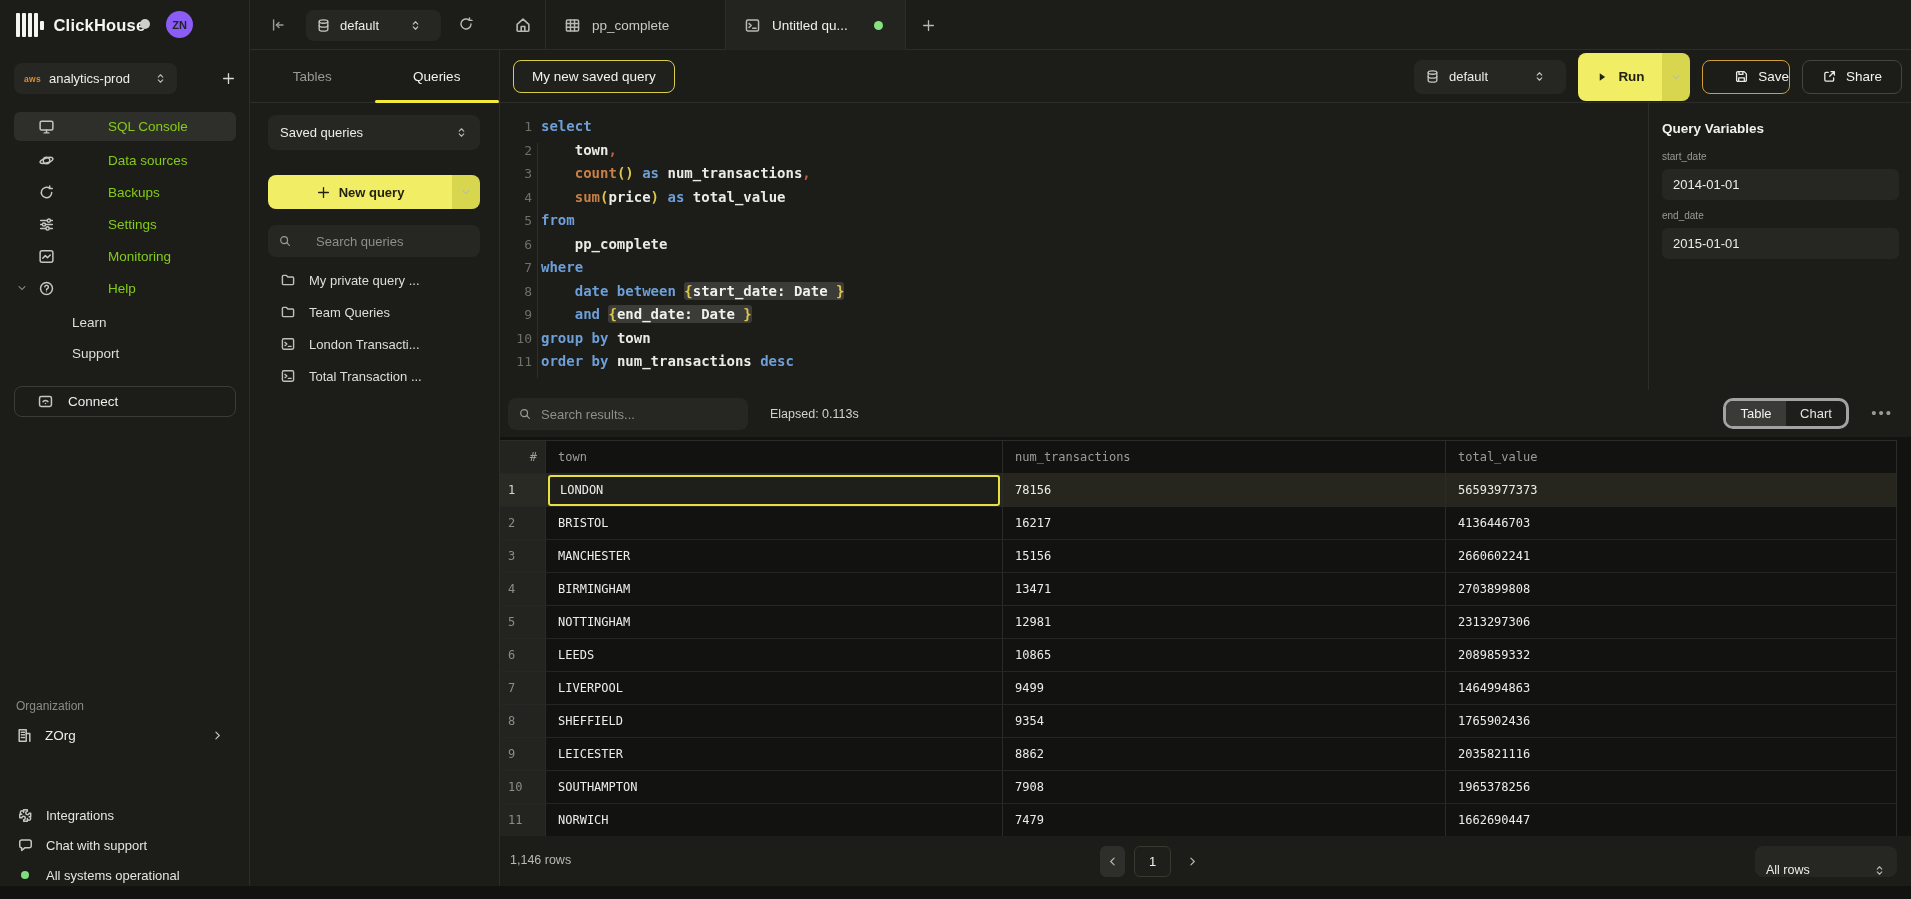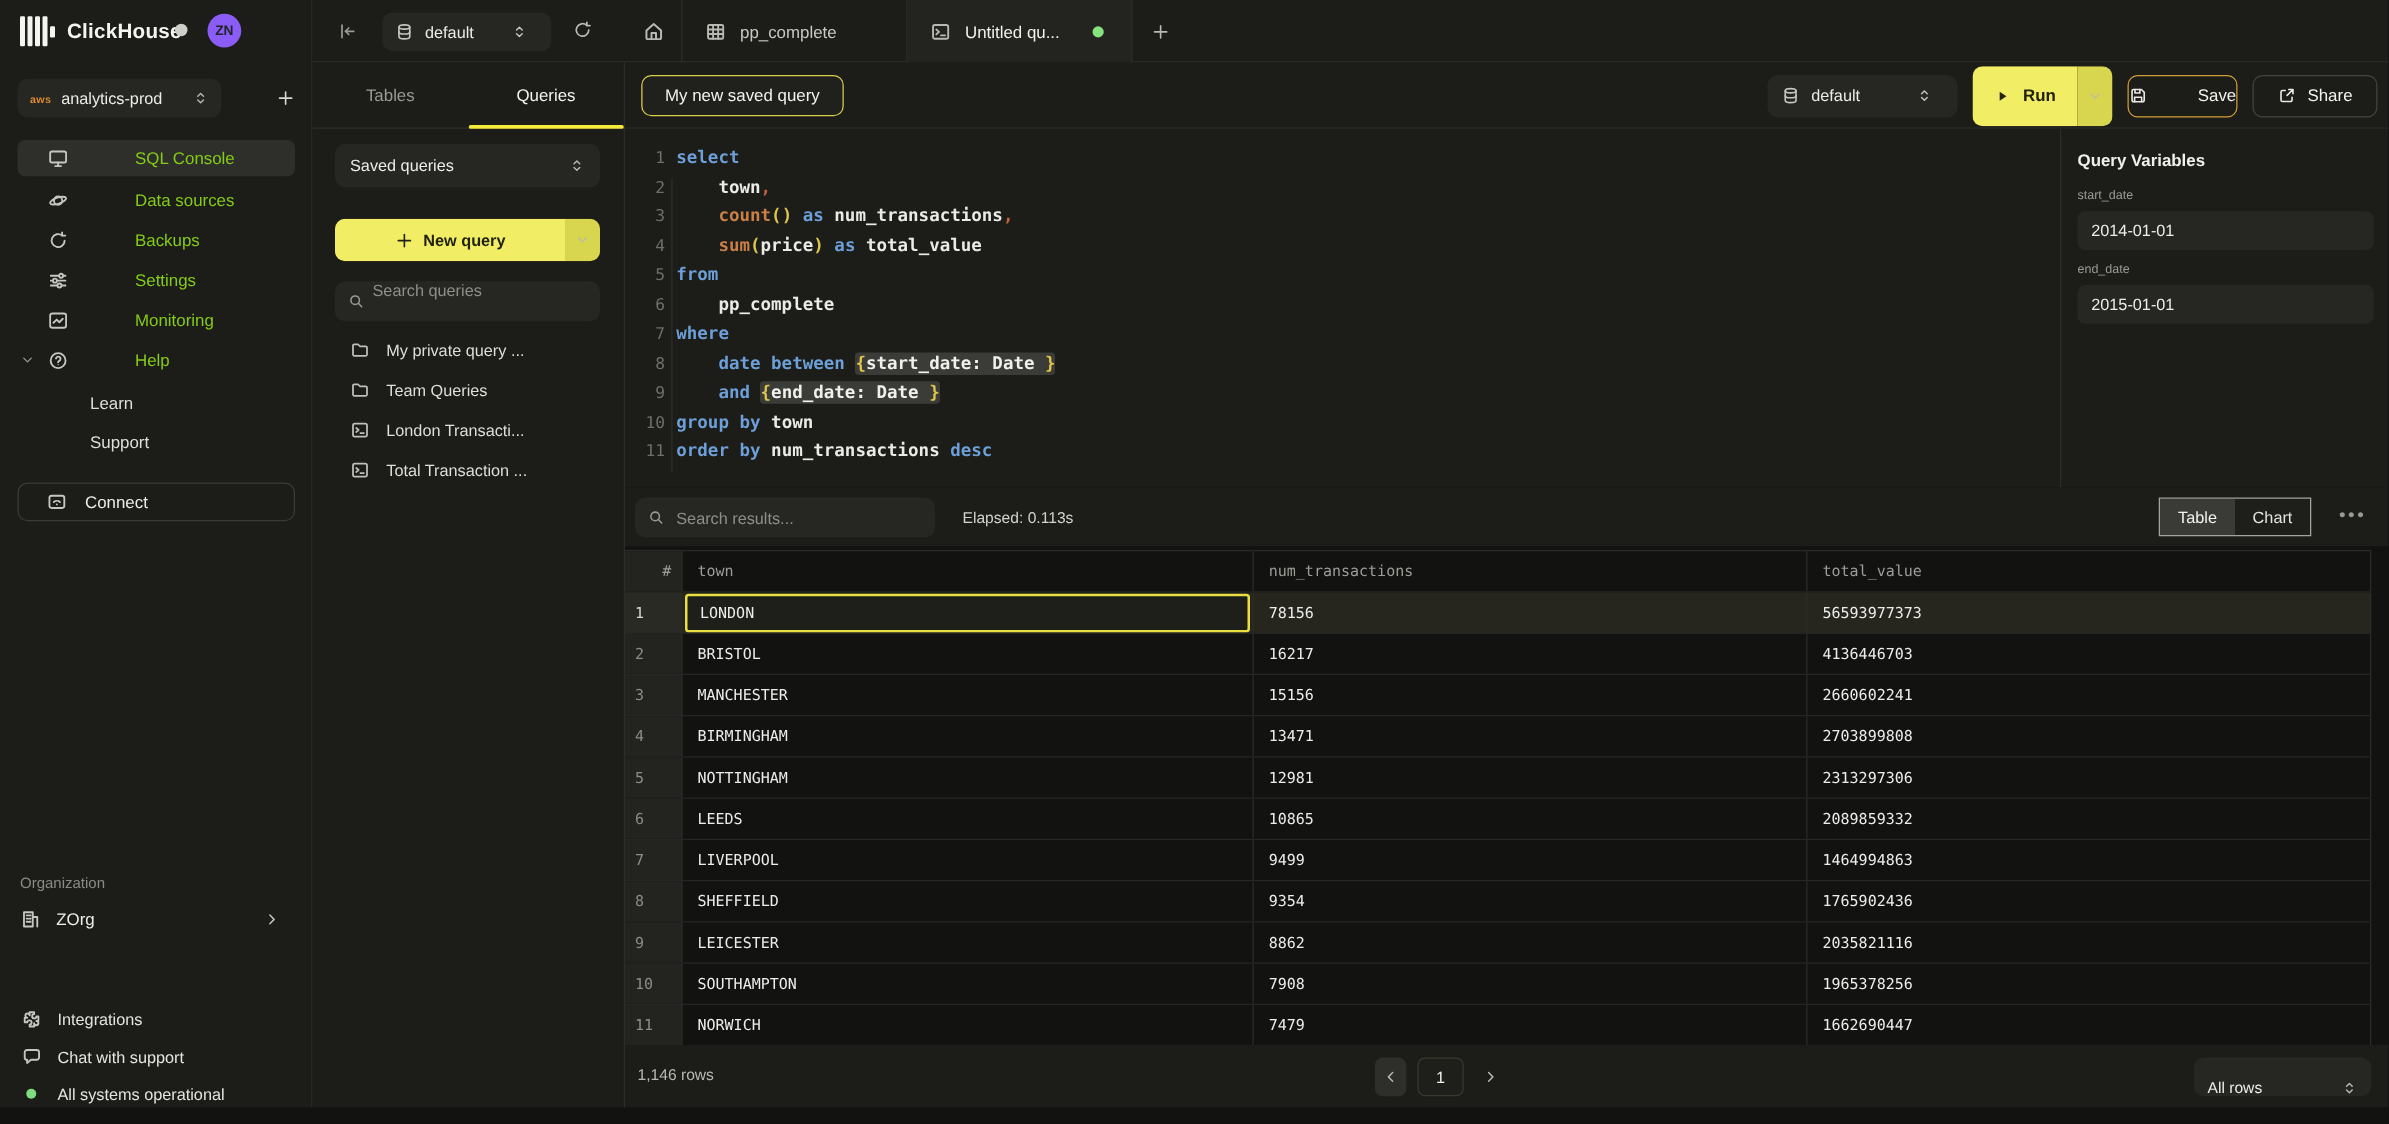--- a/index.html
+++ b/index.html
@@ -66,40 +66,40 @@
   .qp-tabs { position:relative; height:53px; border-bottom:1px solid #2c2c29; display:flex; }
   .qp-tab { flex:1; display:flex; align-items:center; justify-content:center; font-size:13.5px; color:#9a9a95; cursor:pointer; position:relative; }
   .qp-tab.active { color:#f2f2ef; }
   .qp-tab.active::after { content:""; position:absolute; left:0; right:0; bottom:-1px; height:3px; background:#f3ea3a; border-radius:2px; }
   .saved-select { position:absolute; left:18px; top:65px; width:212px; height:35px; background:#262622; border-radius:8px; display:flex; align-items:center; padding:0 12px; cursor:pointer; }
   .saved-select-label { flex:1; font-size:13px; color:#ececea; }
   .newquery-btn { position:absolute; left:18px; top:125px; width:212px; height:34px; border-radius:8px; overflow:hidden; display:flex; cursor:pointer; }
   .nq-main { flex:1; background:#f1ee66; color:#22220e; display:flex; align-items:center; justify-content:center; font-size:13px; font-weight:600; gap:8px; }
   .nq-main .icon { color:#22220e; }
   .nq-caret { width:28px; background:#d8d54e; display:flex; align-items:center; justify-content:center; color:#6b6a1e; }
-  .qsearch { position:absolute; left:18px; top:175px; width:212px; height:32px; background:#262622; border-radius:8px; display:flex; padding:0 10px; gap:6px; }
+  .qsearch { position:absolute; left:18px; top:175px; width:212px; height:32px; background:#262622; border-radius:8px; display:flex; align-items:center; padding:0 10px; gap:24px; }
   .qsearch .icon { color:#9a9a95; }
   .qsearch-ph { font-size:13px; color:#8f8f8a; }
   #query-list { position:absolute; left:18px; top:214px; width:212px; }
   .qitem { height:32px; display:flex; align-items:center; gap:13px; padding-left:12px; cursor:pointer; border-radius:6px; }
   .qitem .icon { color:#c0c0bb; }
   .qitem-label { font-size:13px; color:#dededa; white-space:nowrap; }
 
   
   .actionrow { position:absolute; left:500px; top:50px; width:1411px; height:53px; background:#1c1c19; border-bottom:1px solid #2c2c29; }
   .saved-pill { position:absolute; left:13px; top:10px; height:33px; padding:0 18px; display:flex; align-items:center; background:#20201d; border:1.5px solid #d9ce49; border-radius:8px; font-size:13.5px; color:#f2f2ef; cursor:pointer; }
   .ar-right { position:absolute; right:9px; top:9px; height:35px; display:flex; align-items:center; gap:12px; }
   .ar-db { width:152px; height:34px; background:#262622; border-radius:8px; display:flex; align-items:center; padding:0 11px; cursor:pointer; }
   .ar-db .icon { margin-right:9px; color:#c6c6c1; }
   .ar-db-label { flex:1; font-size:13px; color:#ececea; }
   .run-btn { height:48px; border-radius:8px; overflow:hidden; display:flex; cursor:pointer; }
   .run-main { width:84px; background:#f1ee66; display:flex; align-items:center; justify-content:center; gap:9px; color:#22220e; font-size:13.5px; font-weight:600; }
   .run-main .icon { color:#22220e; }
   .run-caret { width:28px; background:#d8d54e; display:flex; align-items:center; justify-content:center; color:#6b6a1e; }
-  .save-btn { width:88px; height:34px; border:1.5px solid #cf9d39; border-radius:8px; display:flex; align-items:center; justify-content:space-between; gap:9px; font-size:13.5px; color:#f2f2ef; cursor:pointer; }
+  .save-btn { width:88px; height:34px; border:1.5px solid #cf9d39; border-radius:8px; display:flex; align-items:center; justify-content:flex-end; gap:9px; font-size:13.5px; color:#f2f2ef; cursor:pointer; }
   .share-btn { width:100px; height:34px; border:1px solid #45453f; border-radius:8px; display:flex; align-items:center; justify-content:center; gap:9px; font-size:13.5px; color:#f2f2ef; cursor:pointer; }
   .save-btn .icon, .share-btn .icon { color:#e8e8e4; }
 
   
   .editor { position:absolute; left:500px; top:103px; width:1148px; height:287px; background:#1c1c19; font-family:"DejaVu Sans Mono", monospace; }
   #line-numbers { position:absolute; left:0; top:12px; width:32px; text-align:right; color:#6f6f6a; font-size:13px; line-height:23.5px; }
   #code-lines { position:absolute; left:41px; top:12px; font-size:14px; line-height:23.5px; font-weight:700; color:#eaeae6; white-space:pre; }
   .indent-guide { position:absolute; left:37px; top:40px; width:1px; height:235px; background:#2e2e2b; }
   .tok-k { color:#6d9fd8; } .tok-f { color:#c97f45; } .tok-p { color:#ddc44c; }
   .tok-i { color:#eaeae6; } .tok-o { color:#c0603c; } .tok-d { color:#eaeae6; }
@@ -113,21 +113,21 @@
   .var-label { font-size:10px; color:#9a9a95; margin-bottom:7px; }
   .var-input { height:31px; background:#262622; border-radius:6px; display:flex; align-items:center; padding:0 11px; font-size:13px; color:#ececea; cursor:text; }
 
   
   .results-bar { position:absolute; left:500px; top:390px; width:1411px; height:47px; background:#1c1c19; display:flex; align-items:center; }
   .rsearch { position:absolute; left:8px; top:8px; width:240px; height:32px; background:#262622; border-radius:8px; display:flex; align-items:center; gap:9px; padding:0 10px; }
   .rsearch .icon { color:#9a9a95; }
   .rsearch-ph { font-size:13px; color:#8f8f8a; }
   .stat { position:absolute; top:0; height:47px; display:flex; align-items:center; font-size:12.5px; color:#d2d2cd; }
   .stat-elapsed { left:270px; } .stat-read { left:408px; }
-  .seg-group { position:absolute; right:62px; top:8px; height:31px; background:#1e1e1b; border:1px solid #a3a3a3; border-radius:0; display:flex; overflow:hidden; }
+  .seg-group { position:absolute; right:62px; top:8px; height:31px; background:#1e1e1b; border:3px solid #a3a3a3; border-radius:10px; display:flex; overflow:hidden; }
   .seg { min-width:60px; padding:0 12px; display:flex; align-items:center; justify-content:center; font-size:13px; color:#e4e4e0; cursor:pointer; }
   .seg.active { background:#3a3a36; color:#f2f2ef; }
   .more-btn { position:absolute; right:18px; top:14px; color:#9a9a95; font-size:15px; letter-spacing:2px; cursor:pointer; }
 
   
   .rtable { position:absolute; left:500px; top:440px; width:1397px; font-family:"DejaVu Sans Mono", monospace; border-top:1px solid #2b2b28; }
   .t-row { display:grid; grid-template-columns:46px 457px 443px 451px; height:33px; border-bottom:1px solid #262624; }
   .t-head .t-cell { color:#9c9c98; }
   .t-cell { display:flex; align-items:center; font-size:12px; color:#ececea; padding:0 12px; border-right:1px solid #2b2b28; overflow:hidden; }
   .c-num { justify-content:flex-end; background:#232320; color:#8b8b87; padding:0 8px; }

